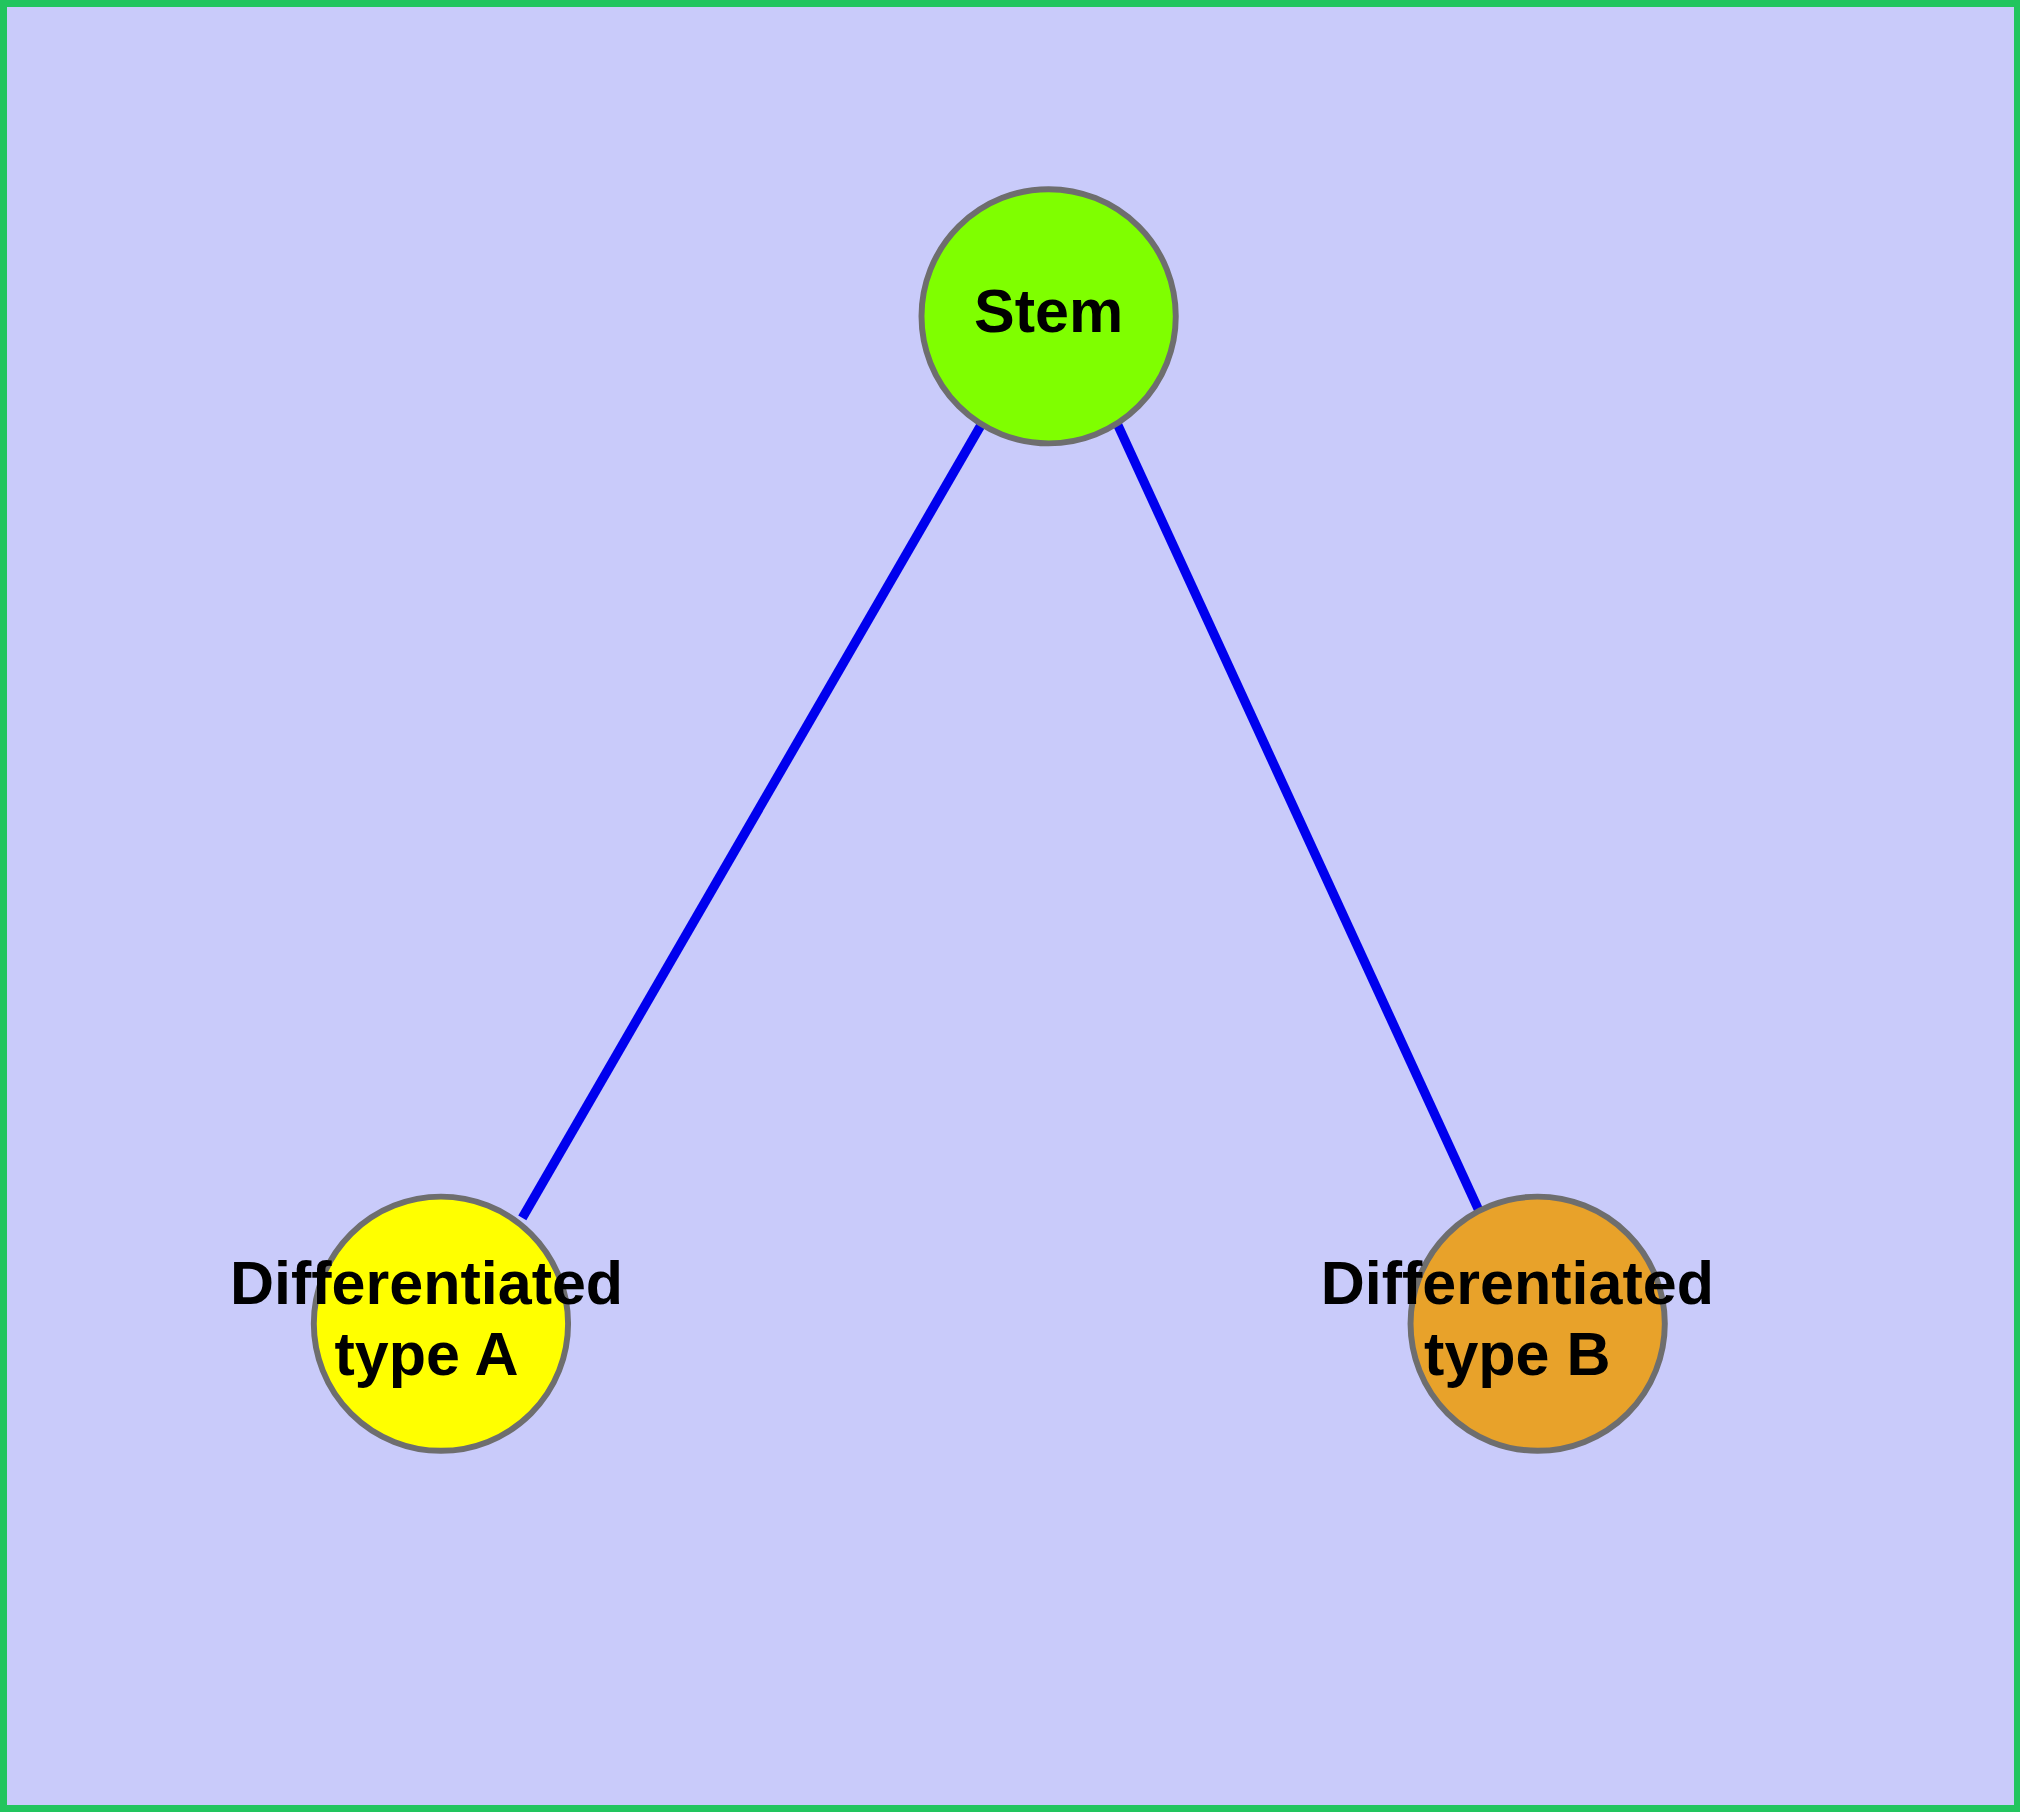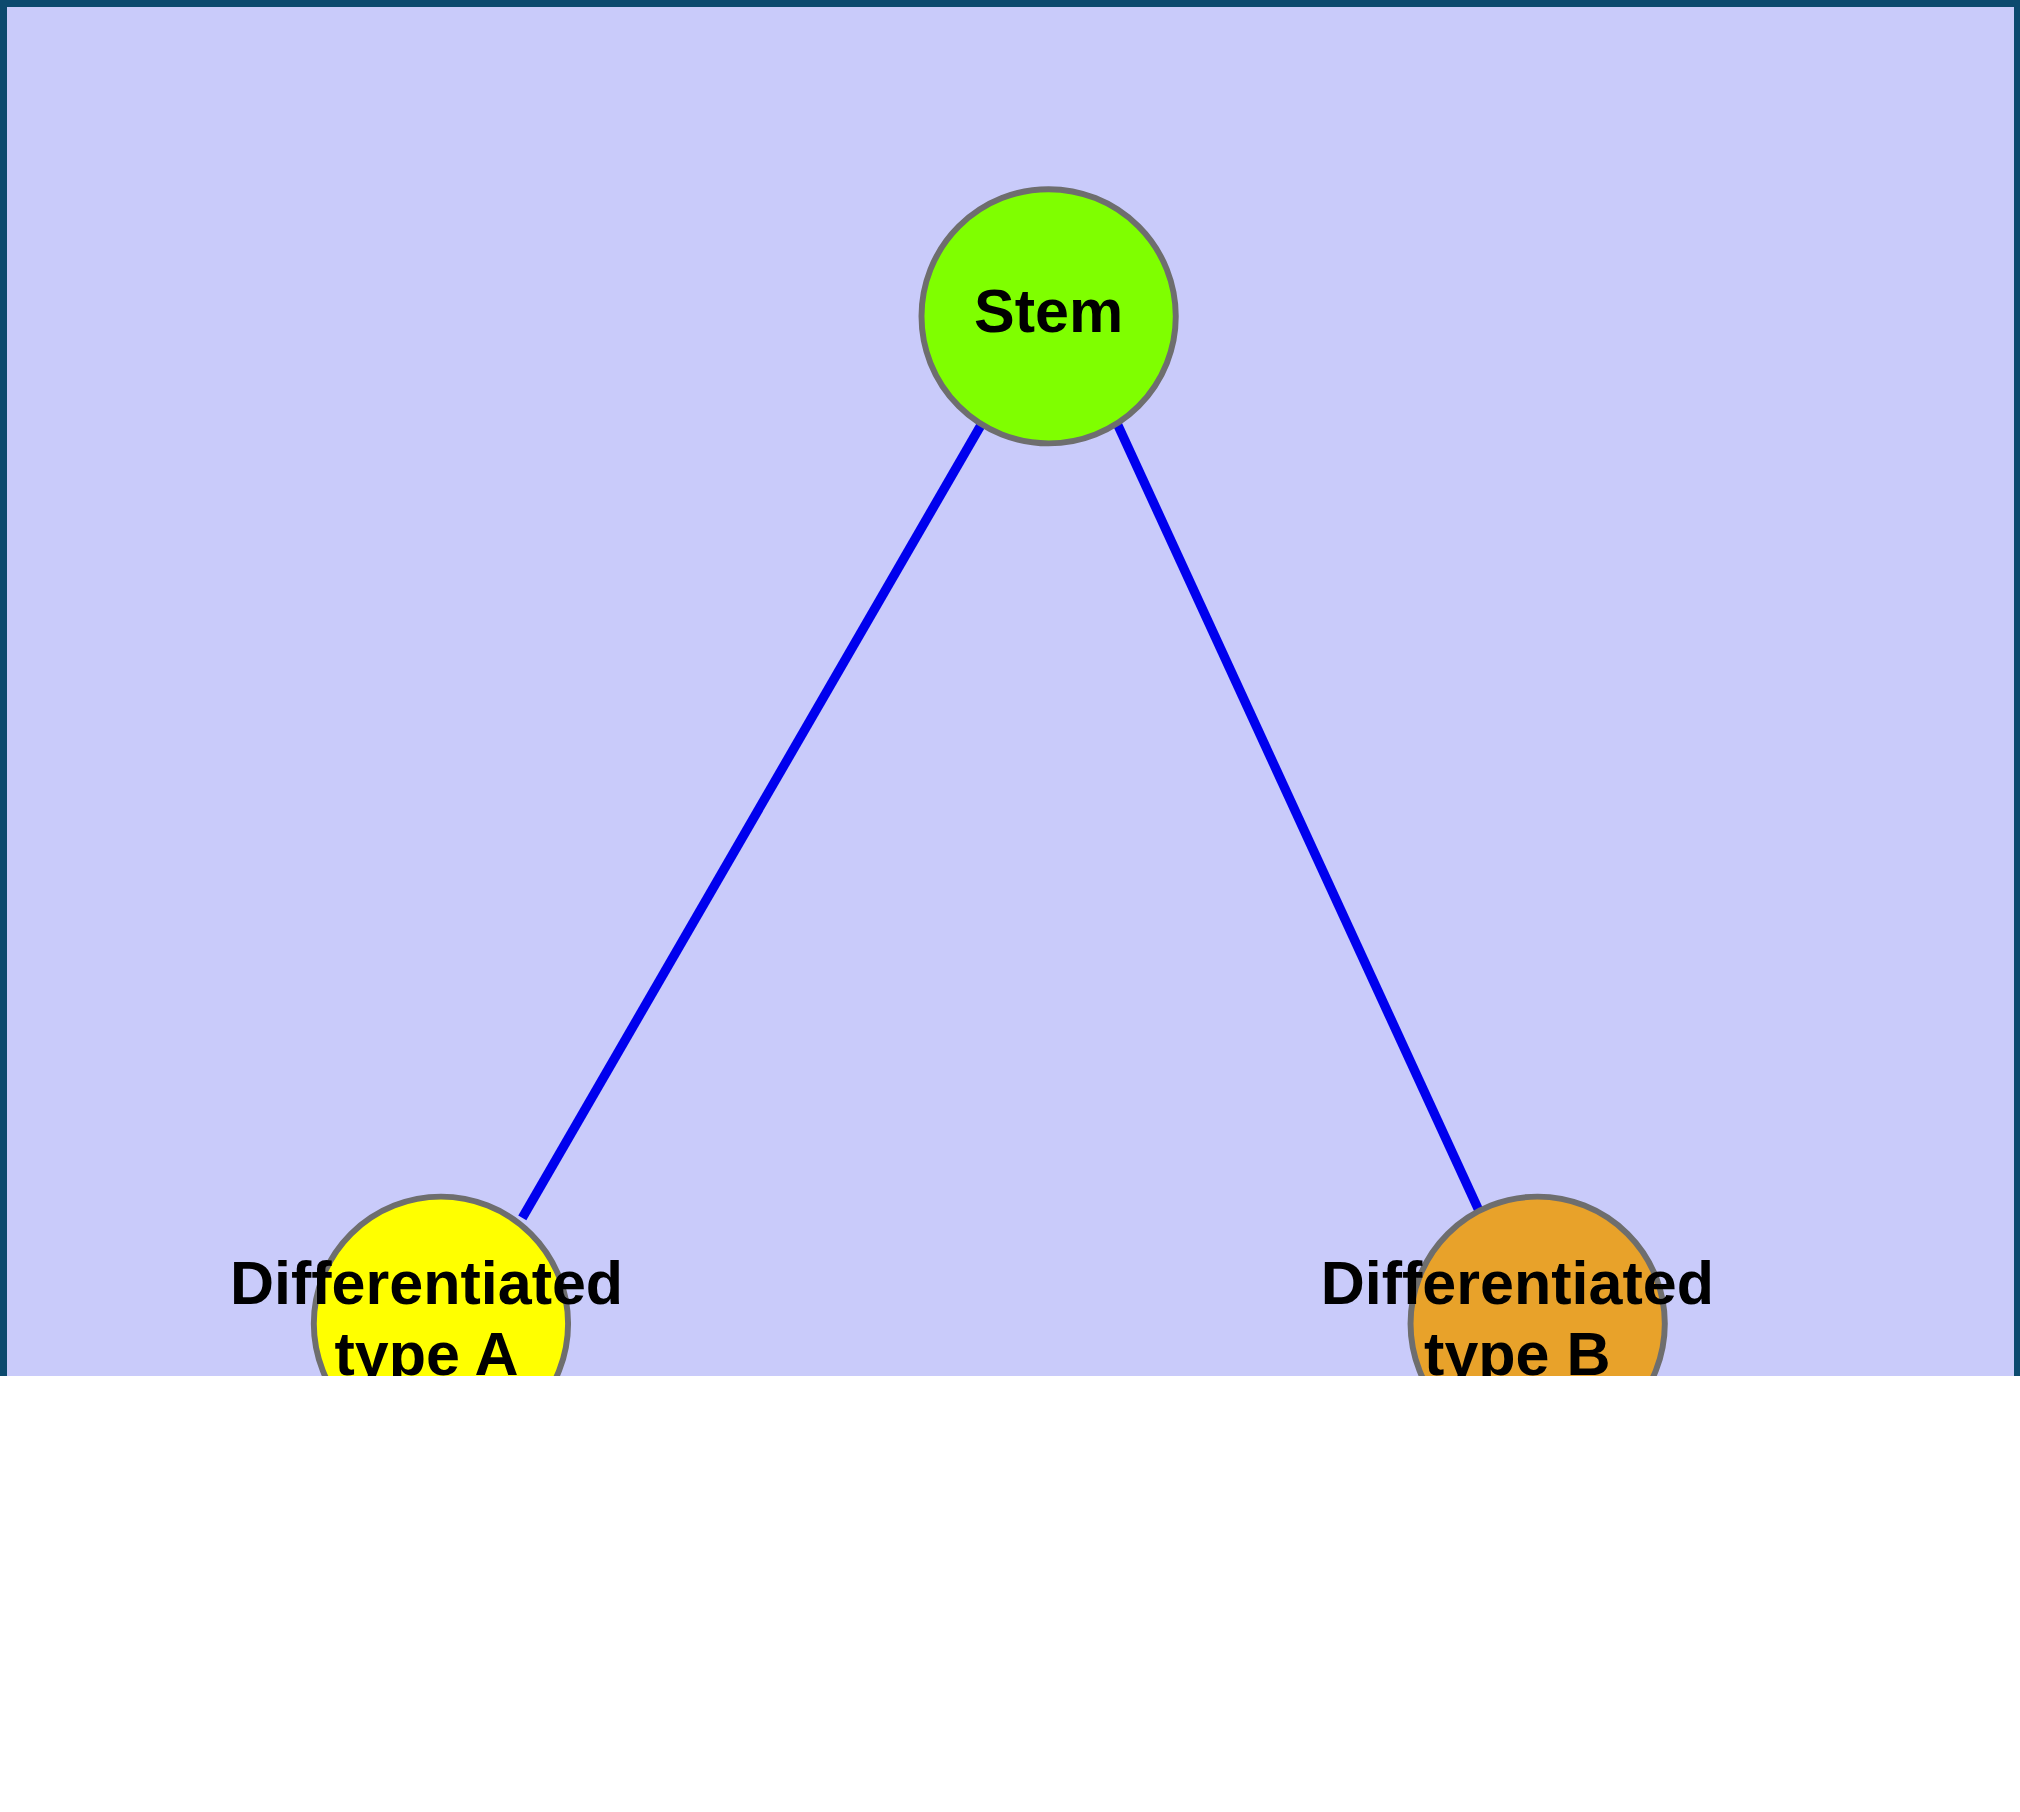--- a/index.html
+++ b/index.html
@@ -4,22 +4,22 @@
 <title>Cell Differentiation Graph</title>
 <style>
   html, body {
     margin: 0;
     padding: 0;
     background: #ffffff;
   }
   #stage {
     position: relative;
     width: 2021px;
-    height: 1376px;
-    background: #0c4a6e;
+    height: 1812px;
+    background: #22c55e;
     overflow: hidden;
     font-family: "Liberation Sans", sans-serif;
   }
   #canvas {
     position: absolute;
     left: 6.8px;
     top: 6.8px;
     width: 2007px;
     height: 1798px;
     background: #c9cbfa;

